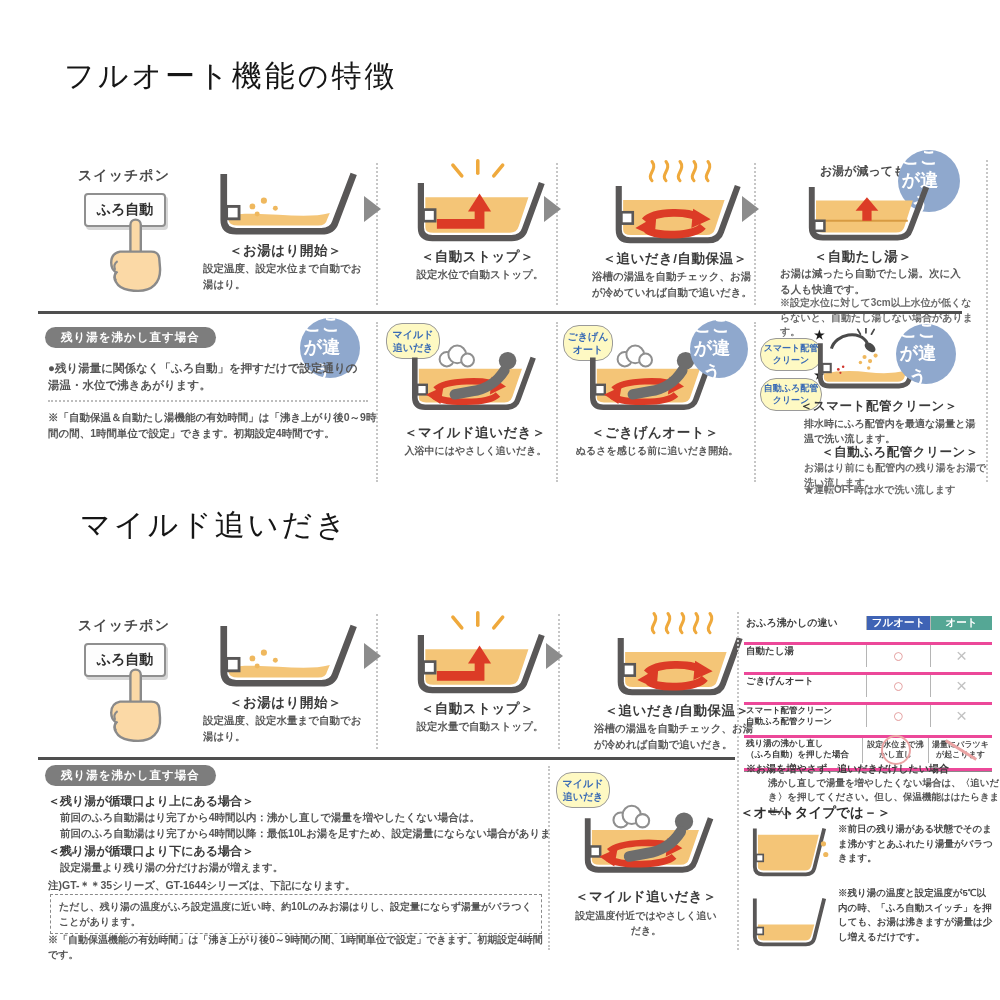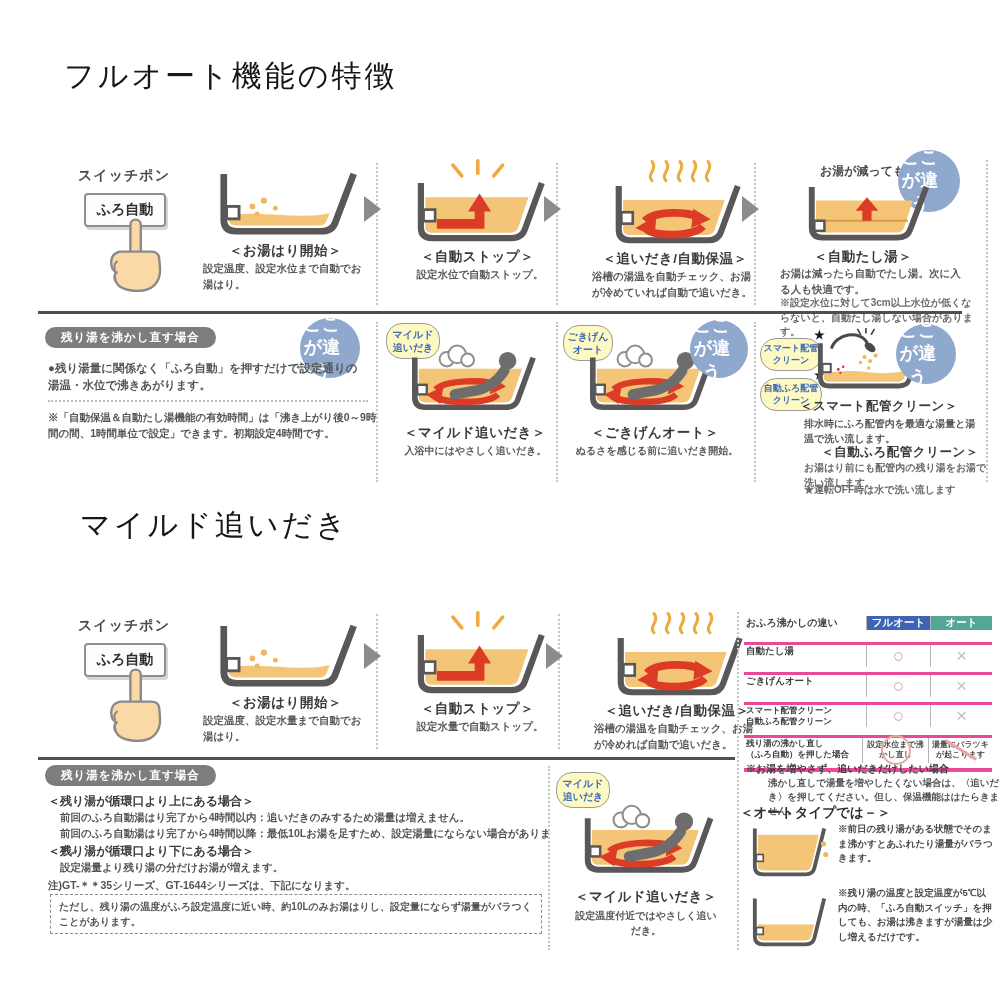--- a/index.html
+++ b/index.html
@@ -337,26 +337,27 @@
   </div>
   <div class="abs tnote-h" style="left:746px;top:762px;width:246px">※お湯を増やさず、追いだきだけしたい場合</div>
   <div class="abs tnote-b" style="left:756px;top:776px;width:236px">沸かし直しで湯量を増やしたくない場合は、〈追いだき〉を押してください。但し、保温機能ははたらきません。</div>
 
   <div class="abs divider" style="left:38px;top:757px;width:697px"></div>
 
   <div class="abs" style="left:45px;top:765px">
     <span class="gbadge">残り湯を沸かし直す場合</span>
   </div>
   <div class="abs bh" style="left:48px;top:793px">＜残り湯が循環口より上にある場合＞</div>
-  <div class="abs bl" style="left:60px;top:810px;width:490px">前回のふろ自動湯はり完了から4時間以内：追いだきのみするため湯量は増えません。</div>
+  <div class="abs bl" style="left:60px;top:810px;width:490px">前回のふろ自動湯はり完了から4時間以内：沸かし直しで湯量を増やしたくない場合は。</div>
   <div class="abs bl" style="left:60px;top:826px;width:500px">前回のふろ自動湯はり完了から4時間以降：最低10Lお湯を足すため、設定湯量にならない場合があります。</div>
   <div class="abs bh" style="left:48px;top:843px">＜残り湯が循環口より下にある場合＞</div>
   <div class="abs bl" style="left:60px;top:860px;width:480px">設定湯量より残り湯の分だけお湯が増えます。</div>
   <div class="abs bl" style="left:48px;top:878px;width:480px">注)GT-＊＊35シリーズ、GT-1644シリーズは、下記になります。</div>
   <div class="abs bbox" style="left:50px;top:894px">ただし、残り湯の温度がふろ設定温度に近い時、約10Lのみお湯はりし、設定量にならず湯量がバラつくことがあります。</div>
+  <div class="abs bl" style="left:48px;top:932px;width:500px;font-size:10px">※「自動保温機能の有効時間」は「沸き上がり後0～9時間の間、1時間単位で設定」できます。初期設定4時間です。</div>
 
   <div class="abs vdots" style="left:548px;top:766px;height:184px"></div>
 
   <div class="abs tag" style="left:556px;top:772px;width:48px">マイルド追いだき</div>
   <svg class="abs" style="left:566px;top:800px;width:158px;height:83px">
       <use href="#tub-person"></use>
     </svg>
   <div class="abs stitle" style="left:556px;top:888px;width:180px">＜マイルド追いだき＞</div>
   <div class="abs sdesc" style="left:575px;top:908px;width:142px;text-align:center;font-size:10px">設定温度付近ではやさしく追いだき。</div>
 

